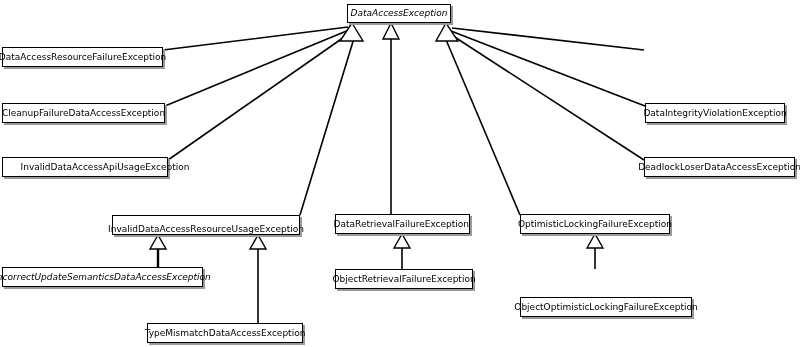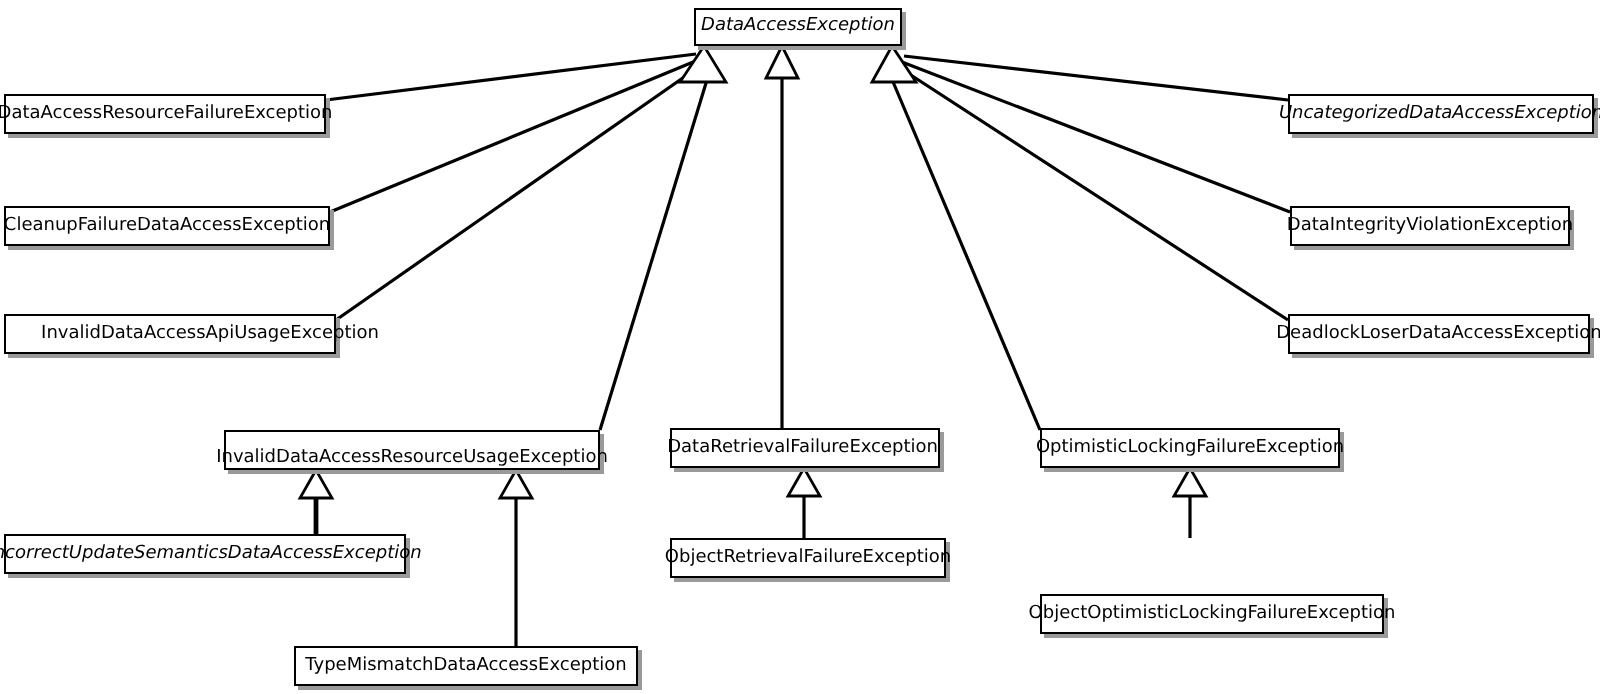--- a/index.html
+++ b/index.html
@@ -101,23 +101,20 @@
   </div>
 
   <div class="uml-node" style="left: 2px; top: 47px; width: 161px; height: 20px;">
     <span class="uml-node-label">DataAccessResourceFailureException</span>
   </div>
 
   <div class="uml-node" style="left: 2px; top: 157px; width: 166px; height: 20px; padding-left: 40px;">
     <span class="uml-node-label">InvalidDataAccessApiUsageException</span>
   </div>
 
-  <div class="uml-node abstract" style="left: 644px; top: 47px; width: 153px; height: 20px;">
-    <span class="uml-node-label">UncategorizedDataAccessException</span>
-  </div>
 
   <div class="uml-node" style="left: 645px; top: 103px; width: 140px; height: 20px;">
     <span class="uml-node-label">DataIntegrityViolationException</span>
   </div>
 
   <div class="uml-node" style="left: 644px; top: 157px; width: 151px; height: 20px;">
     <span class="uml-node-label">DeadlockLoserDataAccessException</span>
   </div>
 
   <div class="uml-node" style="left: 112px; top: 215px; width: 188px; height: 20px; align-items: flex-end;">
@@ -137,17 +134,17 @@
   </div>
 
   <div class="uml-node" style="left: 335px; top: 269px; width: 138px; height: 20px;">
     <span class="uml-node-label">ObjectRetrievalFailureException</span>
   </div>
 
   <div class="uml-node" style="left: 520px; top: 269px; width: 172px; height: 20px; margin-top: 28px;">
     <span class="uml-node-label">ObjectOptimisticLockingFailureException</span>
   </div>
 
-  <div class="uml-node" style="left: 147px; top: 323px; width: 172px; height: 20px;">
+  <div class="uml-node" style="left: 147px; top: 323px; width: 156px; height: 20px;">
     <span class="uml-node-label">TypeMismatchDataAccessException</span>
   </div>
 
 </div>
 
 </body></html>

